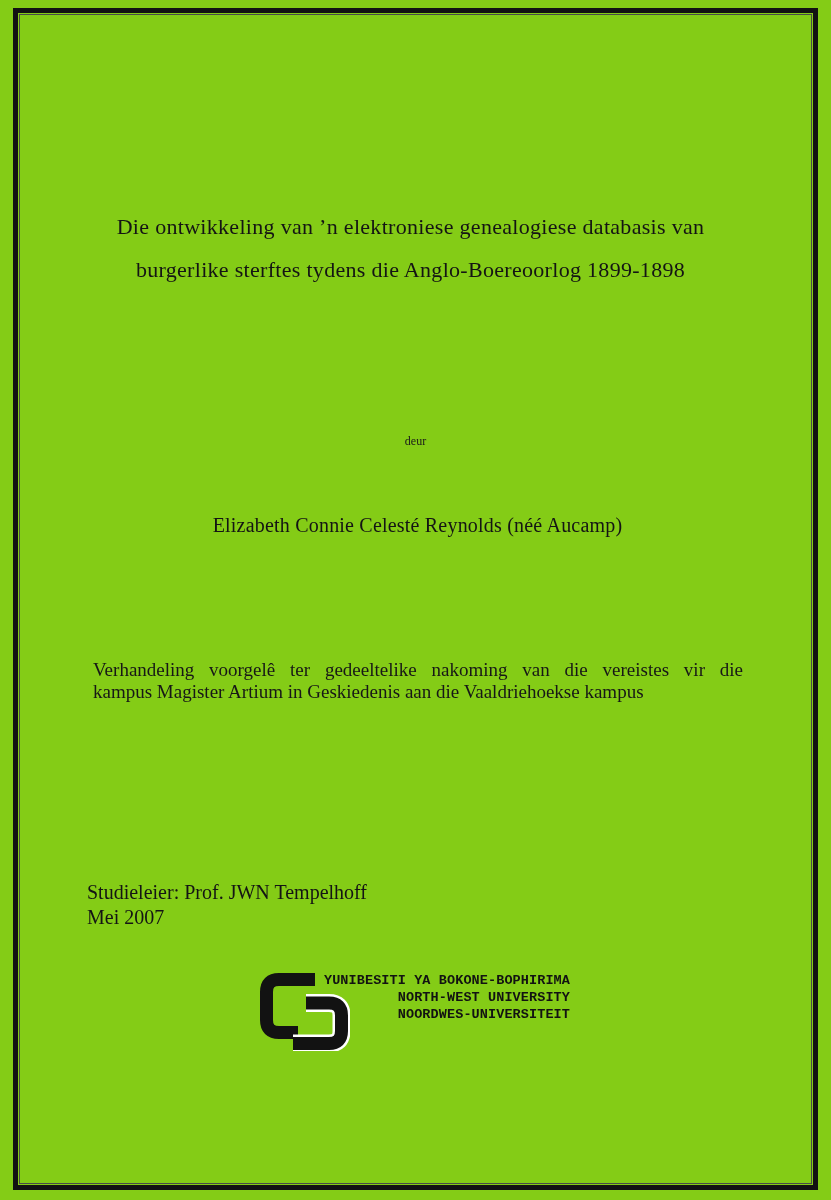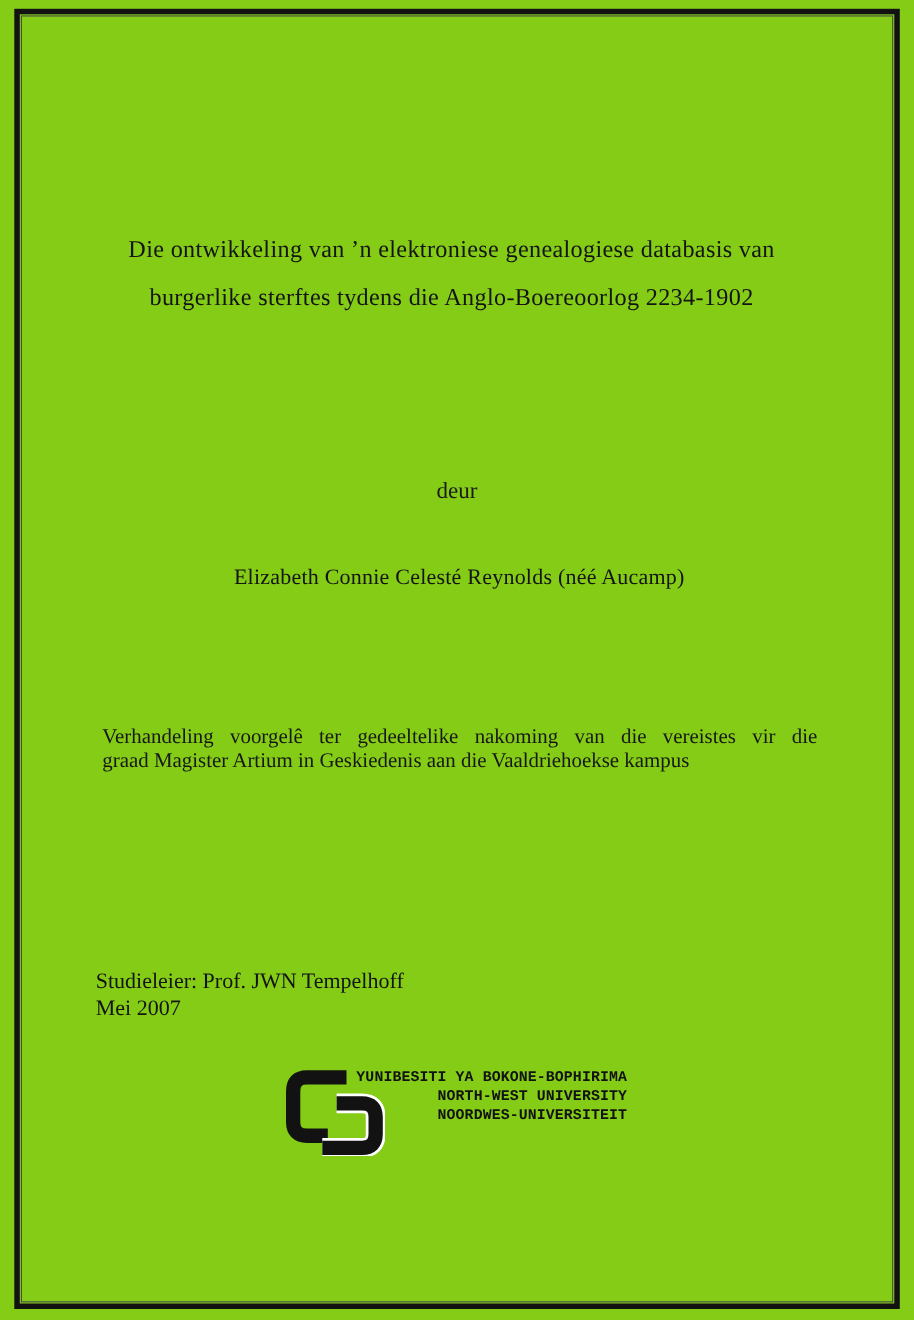--- a/index.html
+++ b/index.html
@@ -39,21 +39,21 @@
     font-size: 22px;
     line-height: 43px;
     letter-spacing: 0.3px;
     color: #141414;
   }
 
   .byline {
     position: absolute;
     top: 419px; left: 0; right: 0;
     text-align: center;
-    font-size: 21px;
+    font-size: 12px;
     color: #1a1a1a;
   }
 
   .author-line {
     position: absolute;
     top: 499px; left: 4px; right: 0;
     text-align: center;
     font-size: 20px;
     letter-spacing: 0.2px;
     color: #141414;
@@ -108,30 +108,30 @@
 </head>
 <body>
 
 <div class="sheet">
   <div class="frame-outer">
     <div class="frame-inner">
       <div class="content">
 
         <div class="title-block">
           <div>Die ontwikkeling van ’n elektroniese genealogiese databasis van</div>
-          <div>burgerlike sterftes tydens die Anglo-Boereoorlog 2234-1902</div>
+          <div>burgerlike sterftes tydens die Anglo-Boereoorlog 1899-1898</div>
         </div>
 
         <div class="byline">deur</div>
 
         <div class="author-line">Elizabeth Connie Celesté Reynolds (néé Aucamp)</div>
 
         <div class="declaration">
           <div class="just">Verhandeling voorgelê ter gedeeltelike nakoming van die vereistes vir die</div>
-          <div><span>graad </span><span class="it">Magister Artium</span><span> in Geskiedenis aan die Vaaldriehoekse kampus</span></div>
+          <div><span>kampus </span><span class="it">Magister Artium</span><span> in Geskiedenis aan die Vaaldriehoekse kampus</span></div>
         </div>
 
         <div class="supervisor-block">
           <div>Studieleier: Prof. JWN Tempelhoff</div>
           <div>Mei 2007</div>
         </div>
 
         <div class="logo-block">
           <svg class="logo-mark" viewBox="0 0 92 80" xmlns="http://www.w3.org/2000/svg" aria-hidden="true">
 

